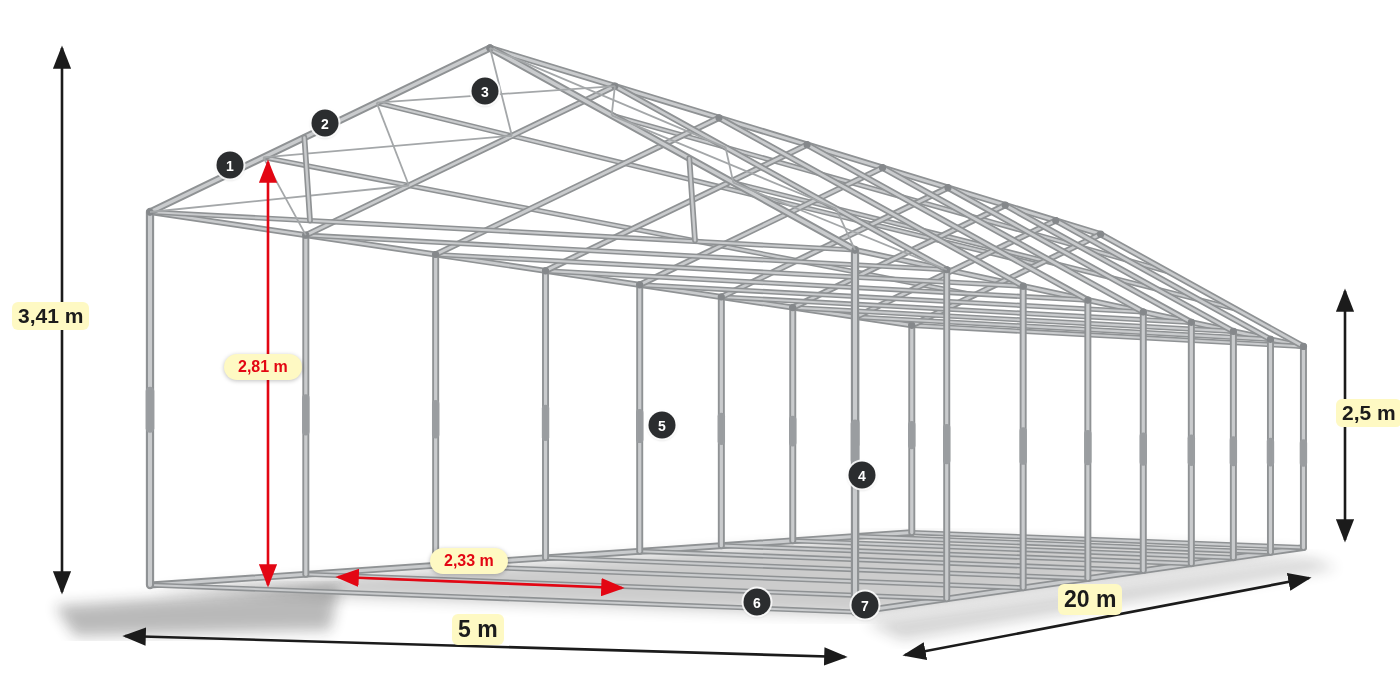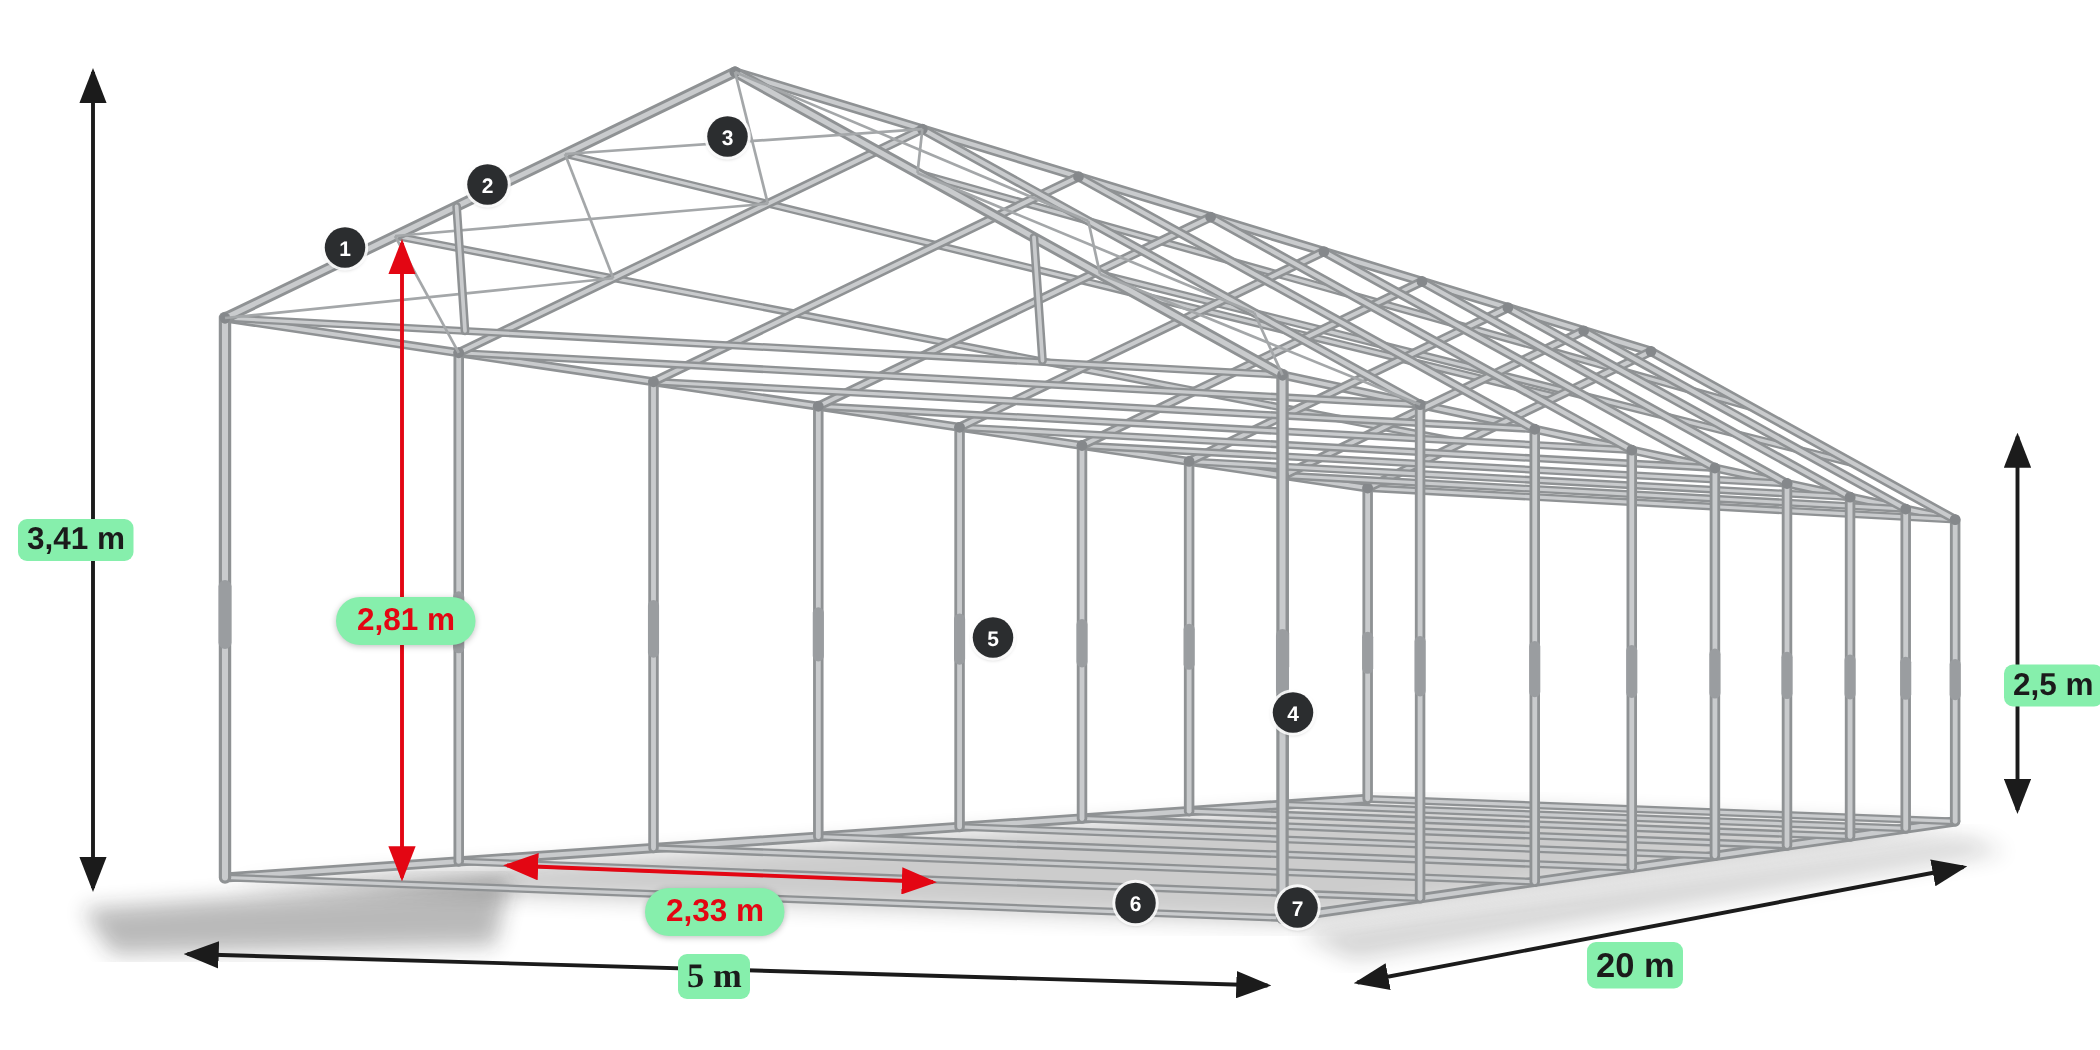--- a/index.html
+++ b/index.html
@@ -1,22 +1,22 @@
 <!DOCTYPE html>
 <html style="--accent-red: #e30613; --dim-black: #1b1b1b; --badge-bg: #2b2d2f; --badge-text: #ffffff;"><head>
 <meta charset="utf-8">
 <style>
   html,body{margin:0;padding:0;background:#ffffff;}
   .stage{position:relative;width:1400px;height:700px;background:#ffffff;overflow:hidden;
          font-family:"Liberation Sans",sans-serif;}
   #scene{position:absolute;left:0;top:0;}
   .dim{position:absolute;z-index:3;font-weight:bold;font-size:21px;color:var(--dim-black,#1b1b1b);
-       background:#86efac;padding:2px 6px;border-radius:6px;text-align:right;white-space:nowrap;margin-top:44px;}
+       background:#fef9c3;padding:2px 6px;border-radius:6px;text-align:right;white-space:nowrap;}
   .dim.big{font-size:23px;}
-  .dim.red{color:var(--accent-red,#e30613);font-size:21px;padding:4px 14px;border-radius:16px;
+  .dim.red{color:var(--accent-red,#e30613);font-size:16px;padding:4px 14px;border-radius:16px;
            box-shadow:0 1px 4px rgba(0,0,0,.25);}
   .badge{position:absolute;z-index:4;width:27px;height:27px;border-radius:50%;
          background:var(--badge-bg,#2b2d2f);color:var(--badge-text,#fff);
          font-weight:bold;font-size:14px;display:flex;align-items:center;justify-content:center;
          transform:translate(-50%,-50%);box-shadow:0 0 0 2px rgba(255,255,255,.85),0 1px 3px rgba(0,0,0,.35);}
 </style>
 </head>
 <body>
 
 <div class="stage">
@@ -237,21 +237,21 @@
     </svg>
 
   <div class="dim" style="left:12px;top:302px;">3,41 m</div>
 
   <div class="dim red" style="left:224px;top:354px;">2,81 m</div>
 
   <div class="dim" style="left:1336px;top:399px;">2,5 m</div>
 
   <div class="dim red" style="left:430px;top:548px;">2,33 m</div>
 
-  <div class="dim big" style="left:452px;top:592px;font-family:Liberation Serif, serif;">5 m</div>
+  <div class="dim big" style="left:452px;top:614px;">5 m</div>
 
   <div class="dim big" style="left:1058px;top:584px;">20 m</div>
 
   <div id="callouts">
       <div class="badge" style="left: 230px; top: 165px;">1</div>
       <div class="badge" style="left: 325px; top: 123px;">2</div>
       <div class="badge" style="left: 485px; top: 91px;">3</div>
       <div class="badge" style="left: 862px; top: 475px;">4</div>
       <div class="badge" style="left: 662px; top: 425px;">5</div>
       <div class="badge" style="left: 757px; top: 602px;">6</div>

